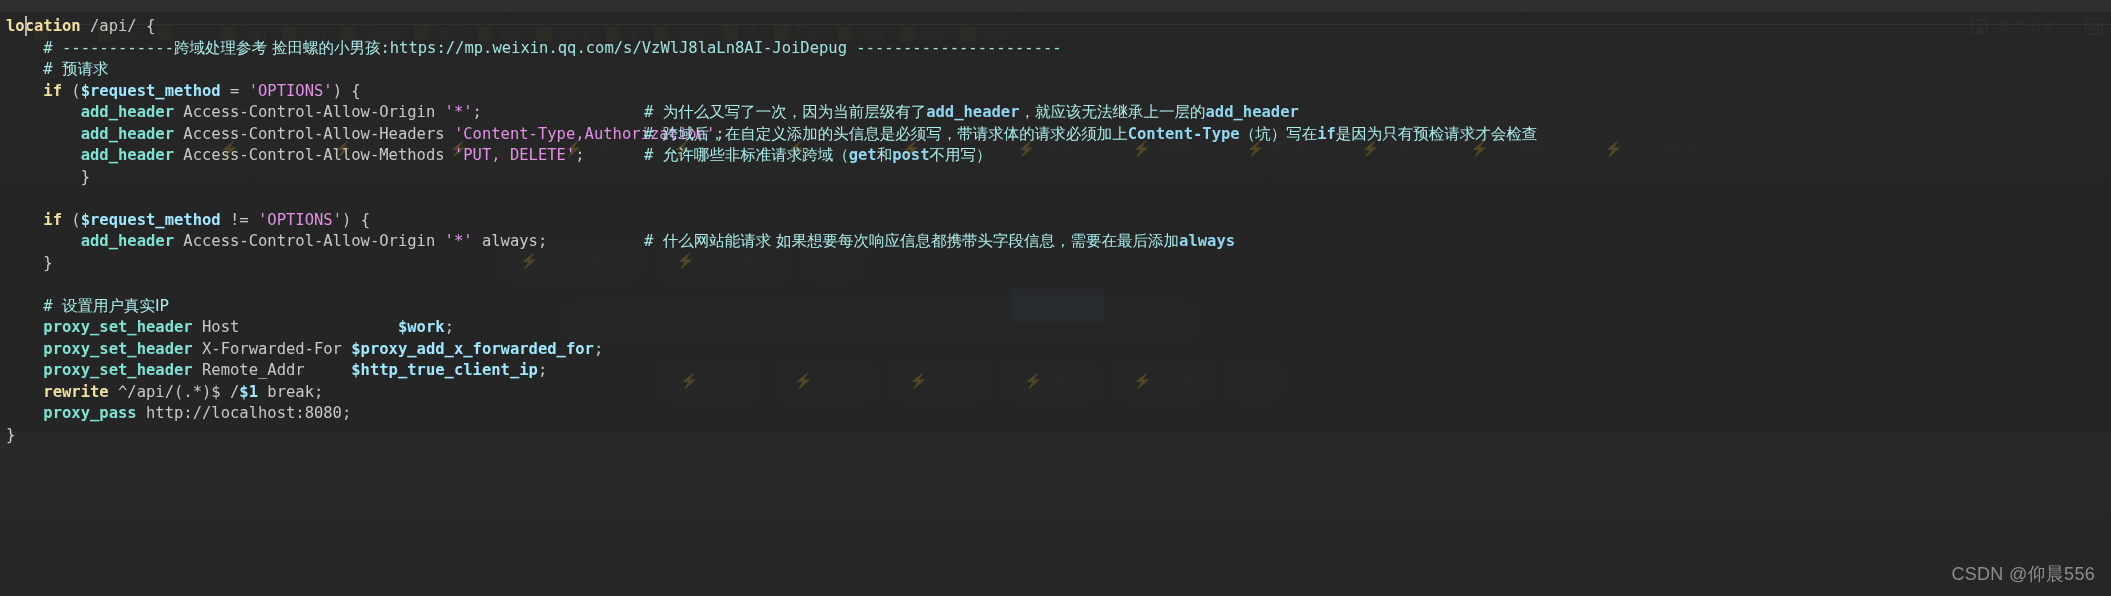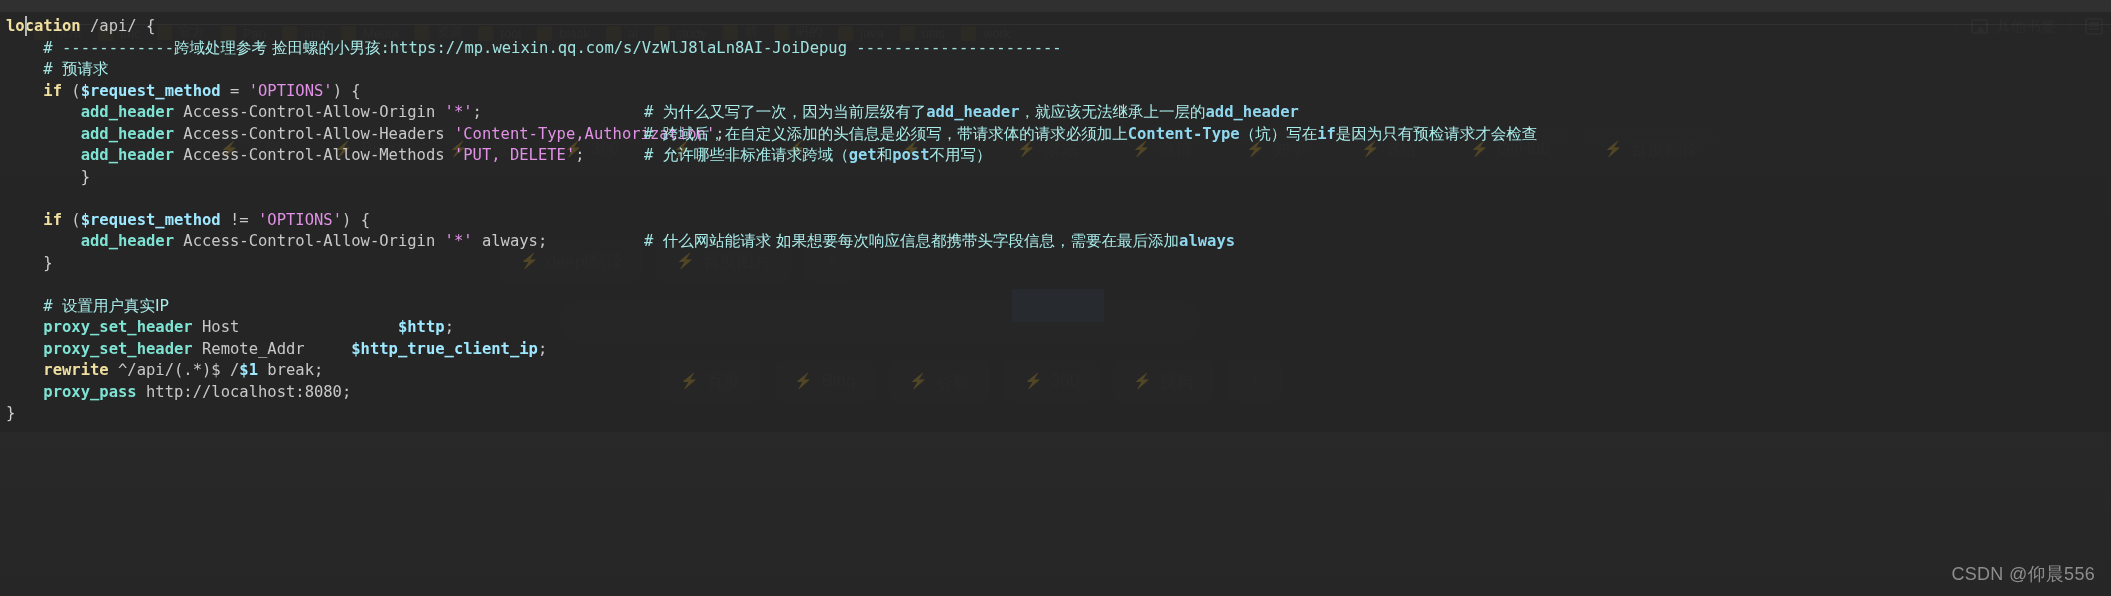--- a/index.html
+++ b/index.html
@@ -372,21 +372,22 @@
         <div class="code-line" style="position: relative;"><span>        </span><span class="tok-dir">add_header</span><span class="tok-plain"> Access-Control-Allow-Origin </span><span class="tok-str">'*'</span><span class="tok-plain">;</span><span class="cmt-col" style="position: absolute; left: 644px;"><span class="tok-cmt"># </span><span class="tok-cmtcn">为什么又写了一次，因为当前层级有了</span><span class="tok-cmtcode">add_header</span><span class="tok-cmtcn">，就应该无法继承上一层的</span><span class="tok-cmtcode">add_header</span></span></div>
         <div class="code-line" style="position: relative;"><span>        </span><span class="tok-dir">add_header</span><span class="tok-plain"> Access-Control-Allow-Headers </span><span class="tok-str">'Content-Type,Authorization'</span><span class="tok-plain">;</span><span class="cmt-col" style="position: absolute; left: 644px;"><span class="tok-cmt"># </span><span class="tok-cmtcn">跨域后，在自定义添加的头信息是必须写，带请求体的请求必须加上</span><span class="tok-cmtcode">Content-Type</span><span class="tok-cmtcn">（坑）写在</span><span class="tok-cmtcode">if</span><span class="tok-cmtcn">是因为只有预检请求才会检查</span></span></div>
         <div class="code-line" style="position: relative;"><span>        </span><span class="tok-dir">add_header</span><span class="tok-plain"> Access-Control-Allow-Methods </span><span class="tok-str">'PUT, DELETE'</span><span class="tok-plain">;</span><span class="cmt-col" style="position: absolute; left: 644px;"><span class="tok-cmt"># </span><span class="tok-cmtcn">允许哪些非标准请求跨域（</span><span class="tok-cmtcode">get</span><span class="tok-cmtcn">和</span><span class="tok-cmtcode">post</span><span class="tok-cmtcn">不用写）</span></span></div>
         <div class="code-line"><span>        </span><span class="tok-punc">}</span></div>
         <div class="code-line"><span></span></div>
         <div class="code-line"><span>    </span><span class="tok-kw">if</span><span class="tok-plain"> (</span><span class="tok-var">$request_method</span><span class="tok-plain"> != </span><span class="tok-str">'OPTIONS'</span><span class="tok-plain">) {</span></div>
         <div class="code-line" style="position: relative;"><span>        </span><span class="tok-dir">add_header</span><span class="tok-plain"> Access-Control-Allow-Origin </span><span class="tok-str">'*'</span><span class="tok-plain"> always;</span><span class="cmt-col" style="position: absolute; left: 644px;"><span class="tok-cmt"># </span><span class="tok-cmtcn">什么网站能请求 如果想要每次响应信息都携带头字段信息，需要在最后添加</span><span class="tok-cmtcode">always</span></span></div>
         <div class="code-line"><span>    </span><span class="tok-punc">}</span></div>
         <div class="code-line"><span></span></div>
         <div class="code-line"><span>    </span><span class="tok-cmt"># </span><span class="tok-cmtcn">设置用户真实IP</span></div>
-        <div class="code-line"><span>    </span><span class="tok-dir">proxy_set_header</span><span class="tok-plain"> Host                 </span><span class="tok-var">$http</span><span class="tok-plain">;</span></div>
+        <div class="code-line"><span>    </span><span class="tok-dir">proxy_set_header</span><span class="tok-plain"> Host                 </span><span class="tok-var">$work</span><span class="tok-plain">;</span></div>
+        <div class="code-line"><span>    </span><span class="tok-dir">proxy_set_header</span><span class="tok-plain"> X-Forwarded-For </span><span class="tok-var">$proxy_add_x_forwarded_for</span><span class="tok-plain">;</span></div>
         <div class="code-line"><span>    </span><span class="tok-dir">proxy_set_header</span><span class="tok-plain"> Remote_Addr     </span><span class="tok-var">$http_true_client_ip</span><span class="tok-plain">;</span></div>
         <div class="code-line"><span>    </span><span class="tok-kw">rewrite</span><span class="tok-plain"> ^/api/(.*)$ /</span><span class="tok-var">$1</span><span class="tok-plain"> break;</span></div>
         <div class="code-line"><span>    </span><span class="tok-dir">proxy_pass</span><span class="tok-plain"> http://localhost:8080;</span></div>
         <div class="code-line"><span></span><span class="tok-punc">}</span></div>
       </div>
   </div>
 
   <div id="watermark">CSDN @仰晨556</div>
 </div>
 

